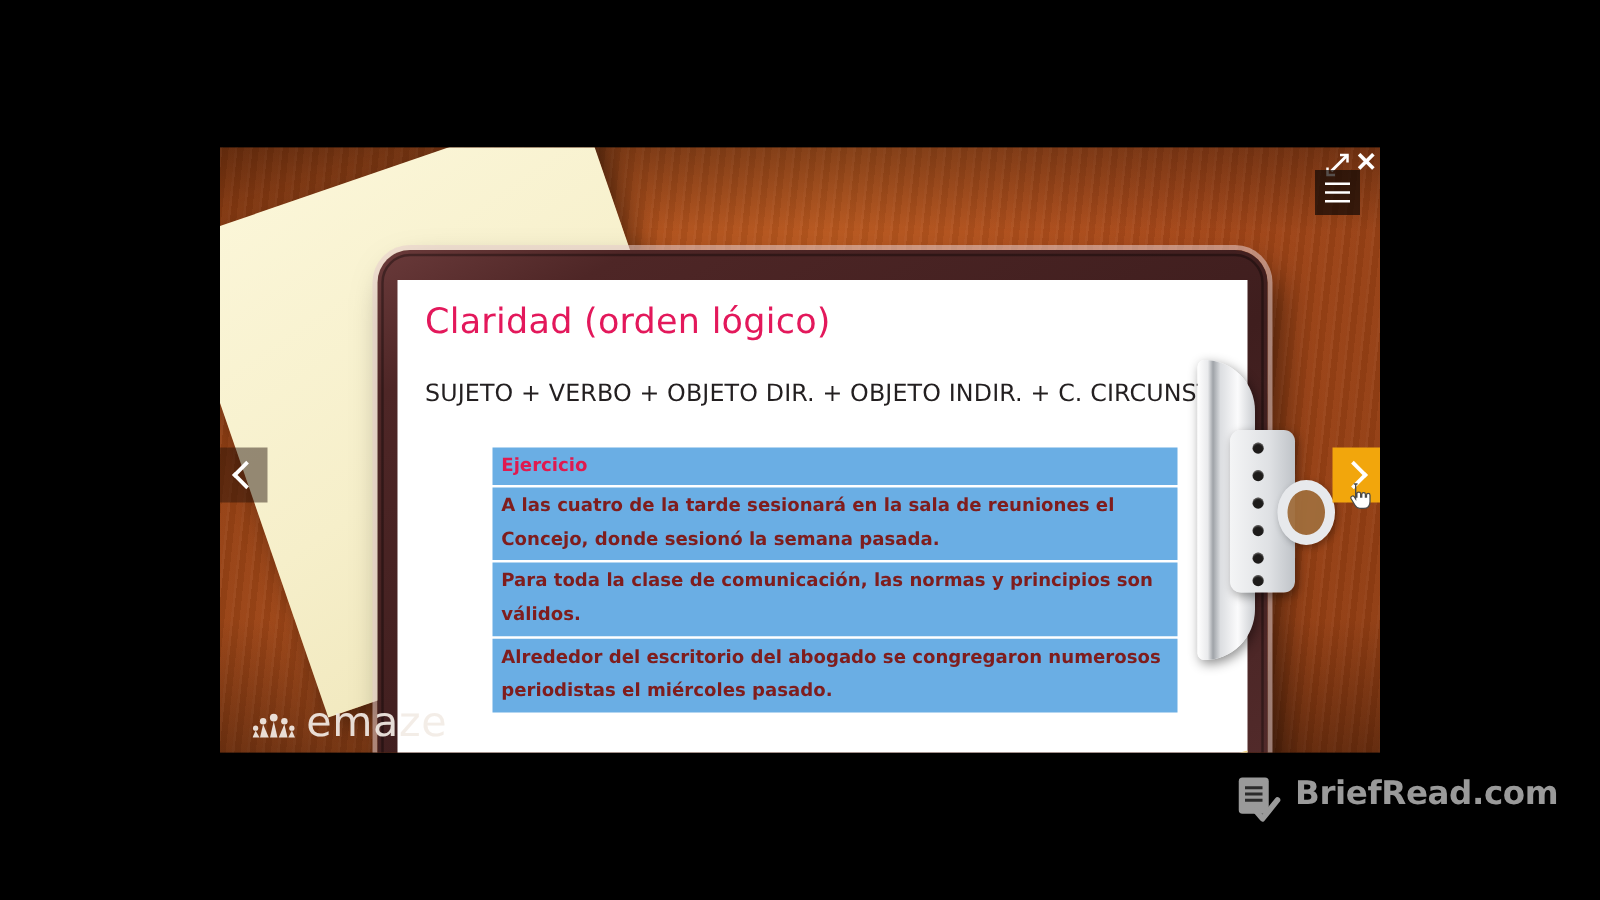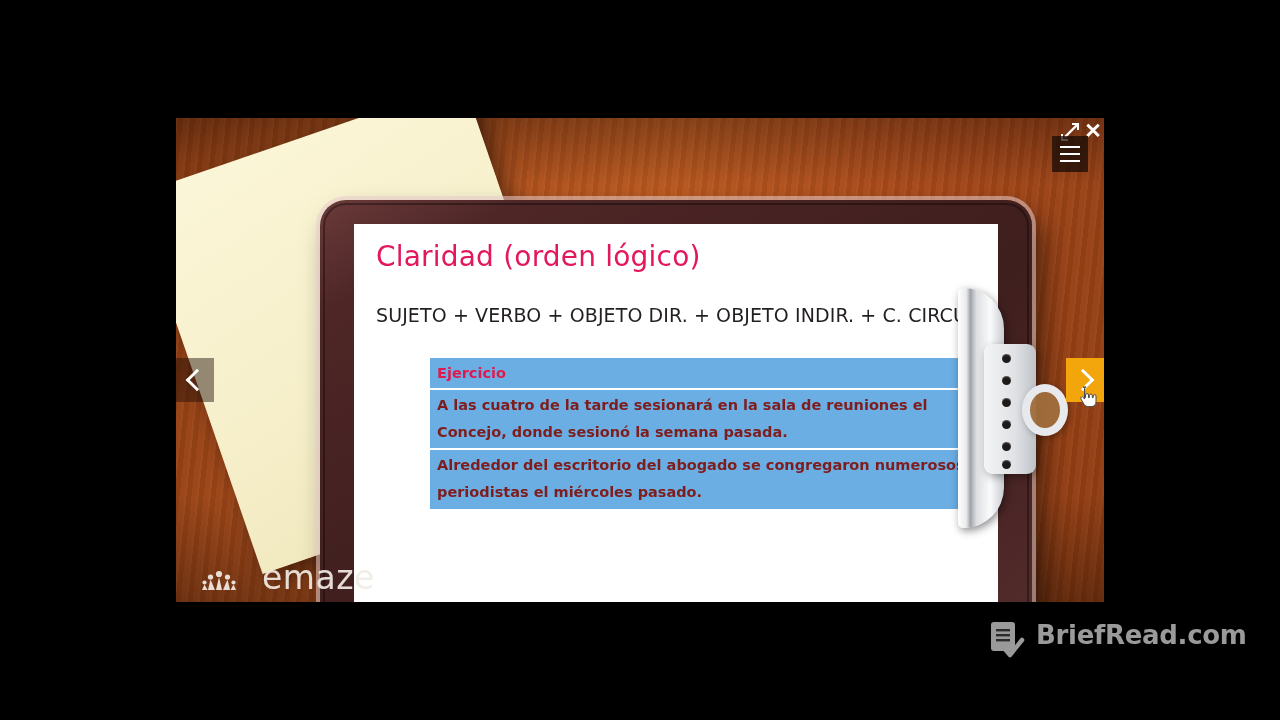--- a/index.html
+++ b/index.html
@@ -28,27 +28,27 @@
   
   #paper{
     position:absolute;left:12px;top:10px;width:350px;height:400px;
     background:linear-gradient(165deg,#fbf6d8 0%,#f6efca 55%,#efe6ba 100%);
     transform:rotate(-19deg);
     box-shadow:6px 10px 22px rgba(0,0,0,.45);
   }
 
   
   #tablet{
-    position:absolute;left:144px;top:82px;width:712px;height:430px;
+    position:absolute;left:126px;top:82px;width:712px;height:430px;
     border-radius:26px;
     background:linear-gradient(150deg,#6a3a3a 0%,#4e2626 14%,#3f1e1e 55%,#532b2b 100%);
     box-shadow:
       0 0 0 4px rgba(232,205,205,.55),
       10px 16px 28px rgba(0,0,0,.55);
-    padding:24px 34px;
+    padding:24px 16px;
     box-sizing:border-box;
   }
   #tablet::after{
     content:"";position:absolute;left:3px;top:3px;right:3px;bottom:3px;
     border-radius:23px;border:2px solid rgba(0,0,0,.35);pointer-events:none;
   }
 
   
   #slide{
     position:relative;width:100%;height:100%;background:#ffffff;
@@ -103,21 +103,21 @@
   }
 
   
   #crumple{position:absolute;left:612px;top:372px;width:165px;height:74px;}
   #crumple i{position:absolute;display:block;background:#e9c464;}
   #crumple .b{left:46px;top:4px;width:86px;height:70px;border-radius:32% 38% 26% 40%;
       background:linear-gradient(160deg,#f4d888,#ddb352);}
 
   
   #emaze{
-    position:absolute;left:26px;top:440px;display:flex;align-items:center;gap:26px;
+    position:absolute;left:26px;top:440px;display:flex;align-items:center;gap:9px;
     opacity:.92;
   }
   #emaze .word{
     color:#f3ece6;font-size:33px;letter-spacing:.5px;
     font-family:"DejaVu Sans", sans-serif;
   }
 
   
   .nav{
     position:absolute;width:38px;height:44px;display:flex;
@@ -168,20 +168,23 @@
 
         <div class="slide-formula">SUJETO + VERBO + OBJETO DIR. + OBJETO INDIR. + C. CIRCUNSTANCIAL</div>
 
         <table id="ex-table">
           <tbody>
             <tr>
               <td class="hdr">Ejercicio</td>
             </tr>
             <tr>
               <td>A las cuatro de la tarde sesionará en la sala de reuniones el Concejo, donde sesionó la semana pasada.</td>
+            </tr>
+            <tr>
+              <td>Para toda la clase de comunicación, las normas y principios son válidos.</td>
             </tr>
             <tr>
               <td>Alrededor del escritorio del abogado se congregaron numerosos periodistas el miércoles pasado.</td>
             </tr>
           </tbody>
         </table>
 
         <div id="crumple">
           <i class="b"></i>
         </div>

